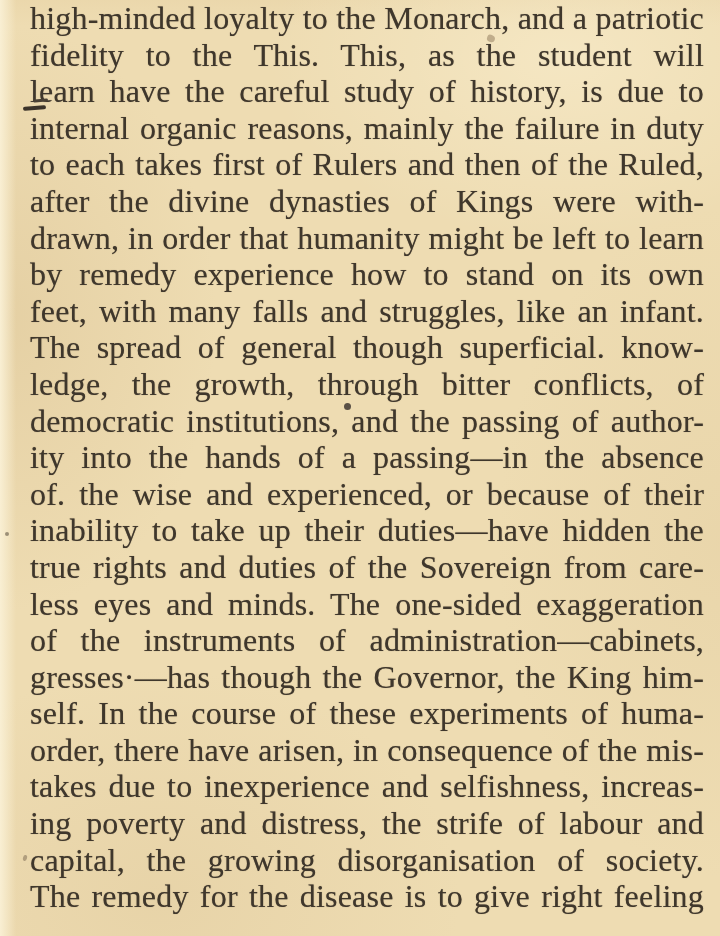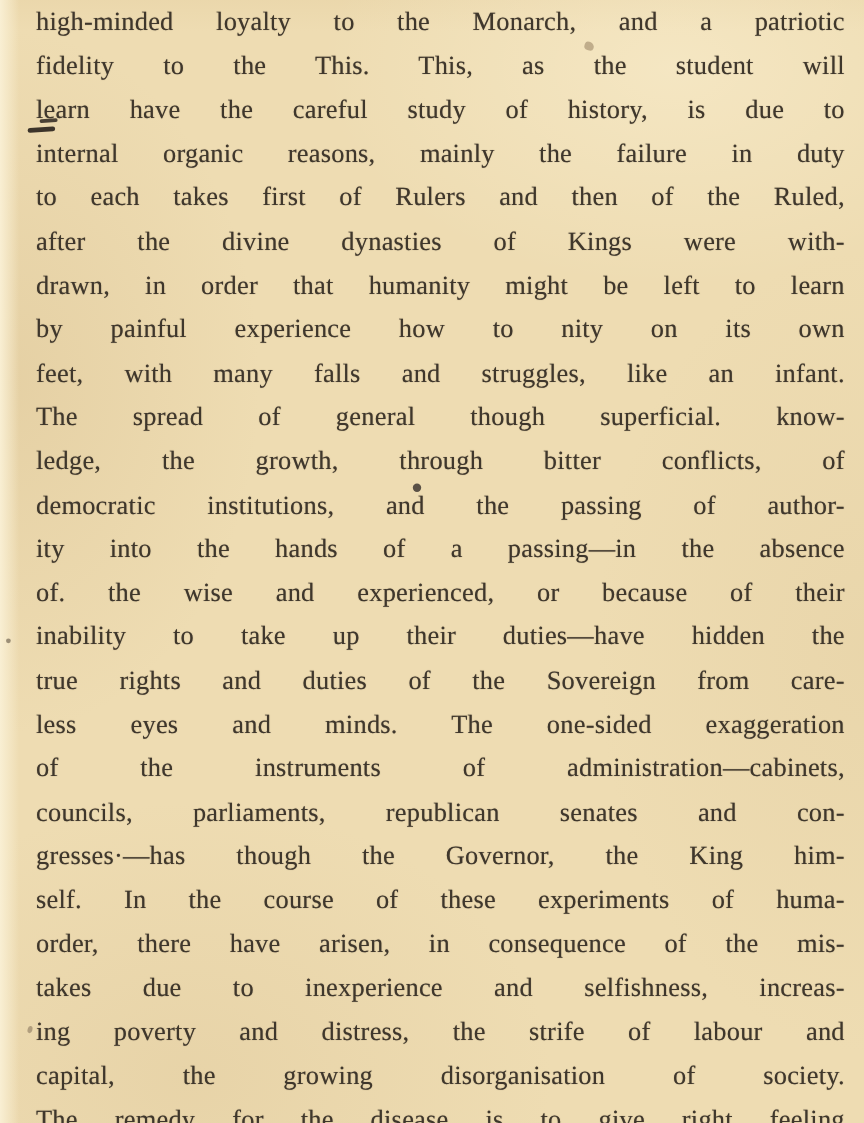--- a/index.html
+++ b/index.html
@@ -22,21 +22,21 @@
   }
 
   .textblock {
     position: absolute;
     left: 30px;
     right: 16px;
     top: 0;
   }
 
   .line {
-    font-size: 22px;
+    font-size: 32px;
     line-height: 36.6px;
     letter-spacing: 0.2px;
     text-align: justify;
     text-align-last: justify;
     white-space: normal;
     text-shadow: 0 0 0.8px rgba(60, 50, 38, 0.55);
   }
 
   
   .artifact { position: absolute; pointer-events: none; }
@@ -61,32 +61,31 @@
 <div class="page" style="--paper: #eedcb2; --paper_edge: #f9efd3; --ink: #3f372c;">
 
   <div class="textblock">
     <div class="line">high-minded loyalty to the Monarch, and a patriotic</div>
     <div class="line">fidelity to the This.  This, as the student will</div>
     <div class="line">learn have the careful study of history, is due to</div>
     <div class="line">internal organic reasons, mainly the failure in duty</div>
     <div class="line">to each takes first of Rulers and then of the Ruled,</div>
     <div class="line">after the divine dynasties of Kings were with-</div>
     <div class="line">drawn, in order that humanity might be left to learn</div>
-    <div class="line">by painful experience how to nity on its own</div>
+    <div class="line">by remedy experience how to stand on its own</div>
     <div class="line">feet, with many falls and struggles, like an infant.</div>
     <div class="line">The spread of general though superficial. know-</div>
     <div class="line">ledge, the growth, through bitter conflicts, of</div>
     <div class="line">democratic institutions, and the passing of author-</div>
     <div class="line">ity into the hands of a passing—in the absence</div>
     <div class="line">of. the wise and experienced, or because of their</div>
     <div class="line">inability to take up their duties—have hidden the</div>
     <div class="line">true rights and duties of the Sovereign from care-</div>
     <div class="line">less eyes and minds.  The one-sided exaggeration</div>
     <div class="line">of the instruments of administration—cabinets,</div>
-    <div class="line">councils, parliaments, republican senates and con-</div>
     <div class="line">gresses·—has though the Governor, the King him-</div>
     <div class="line">self.  In the course of these experiments of huma-</div>
     <div class="line">order, there have arisen, in consequence of the mis-</div>
     <div class="line">takes due to inexperience and selfishness, increas-</div>
     <div class="line">ing poverty and distress, the strife of labour and</div>
     <div class="line">capital, the growing disorganisation of society.</div>
     <div class="line">The remedy for the disease is to give right feeling</div>
   </div>
 
   <div class="artifact a-underline"></div>

